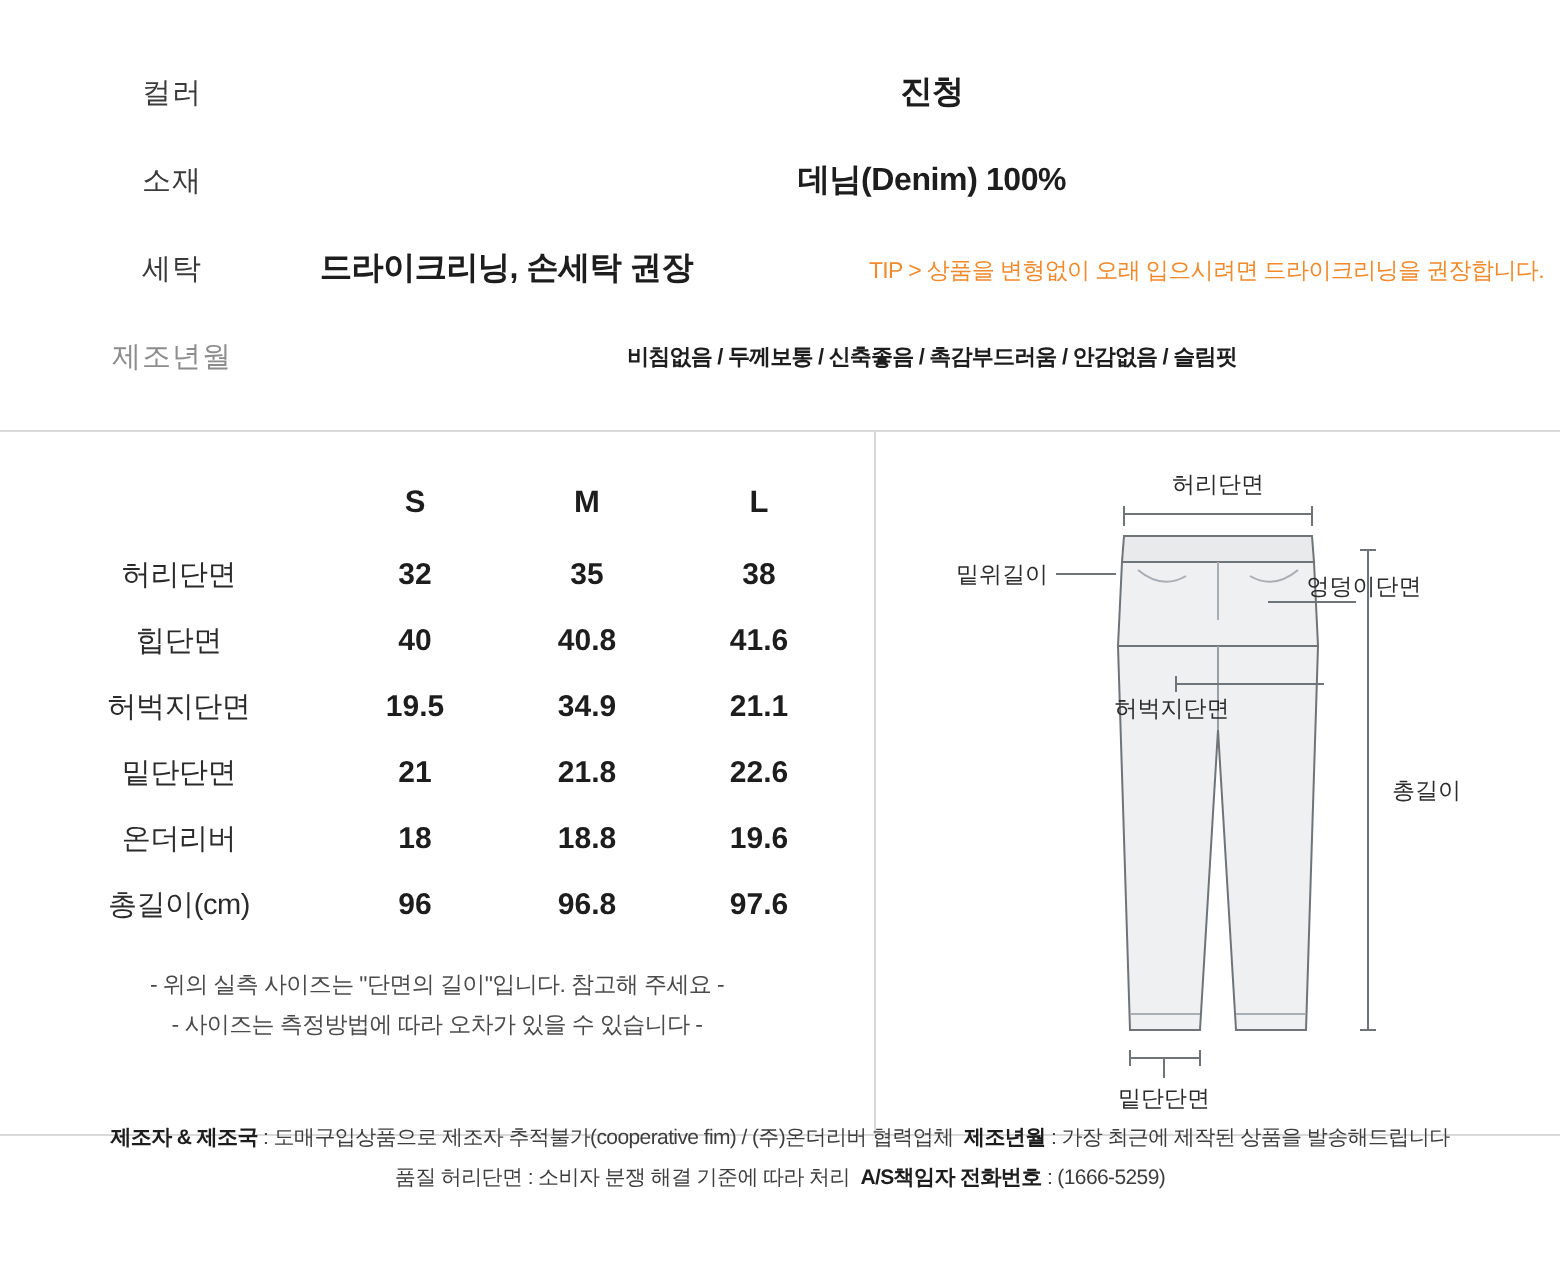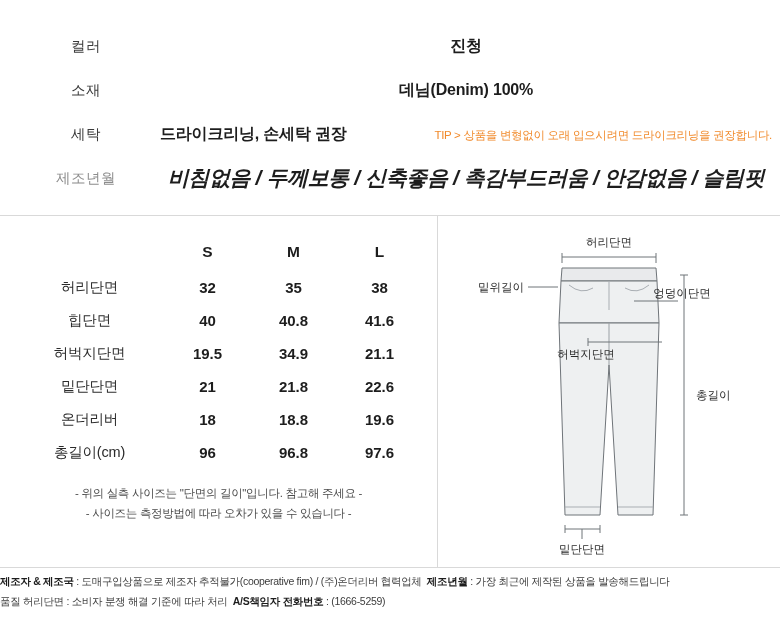--- a/index.html
+++ b/index.html
@@ -50,23 +50,22 @@
   }
   .tip {
     font-size: 11.5px;
     font-weight: normal;
     color: #f18a2b;
     letter-spacing: -0.3px;
     white-space: nowrap;
   }
   .spec-label.info { color: #8d8d8d; }
   .spec-value.info {
-    font-size: 21px;
+    font-size: 11px;
     letter-spacing: -0.4px;
-    font-style: italic;
   }
 
   
   .hr {
     position: absolute;
     left: 0;
     width: 780px;
     height: 1px;
     background: #d9d9d9;
   }
@@ -143,23 +142,24 @@
 
   .dlabel {
     font-family: "Liberation Sans", sans-serif;
     font-size: 11.5px;
     fill: #2b2b2b;
   }
 
   
   .footer {
     position: absolute;
-    top: 572px;
+    top: 560px;
     left: 0;
     width: 780px;
+    text-align: center;
     font-size: 10.5px;
     color: #3d3d3d;
     line-height: 1.9;
     letter-spacing: -0.3px;
   }
   .footer .line { white-space: nowrap; }
   .footer .key { color: #1d1d1d; font-weight: bold; }
 </style>
 </head>
 <body>

